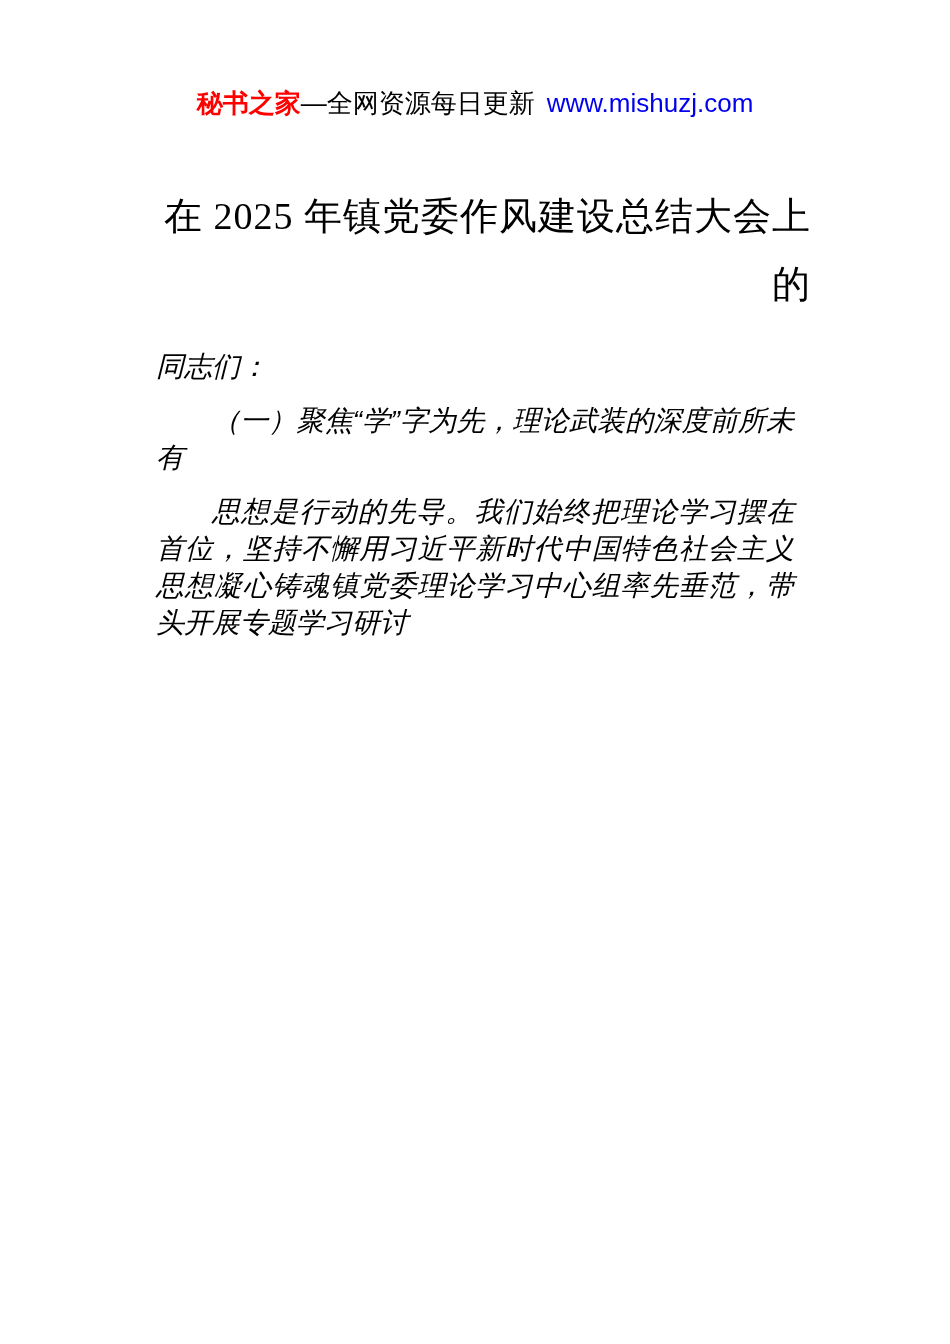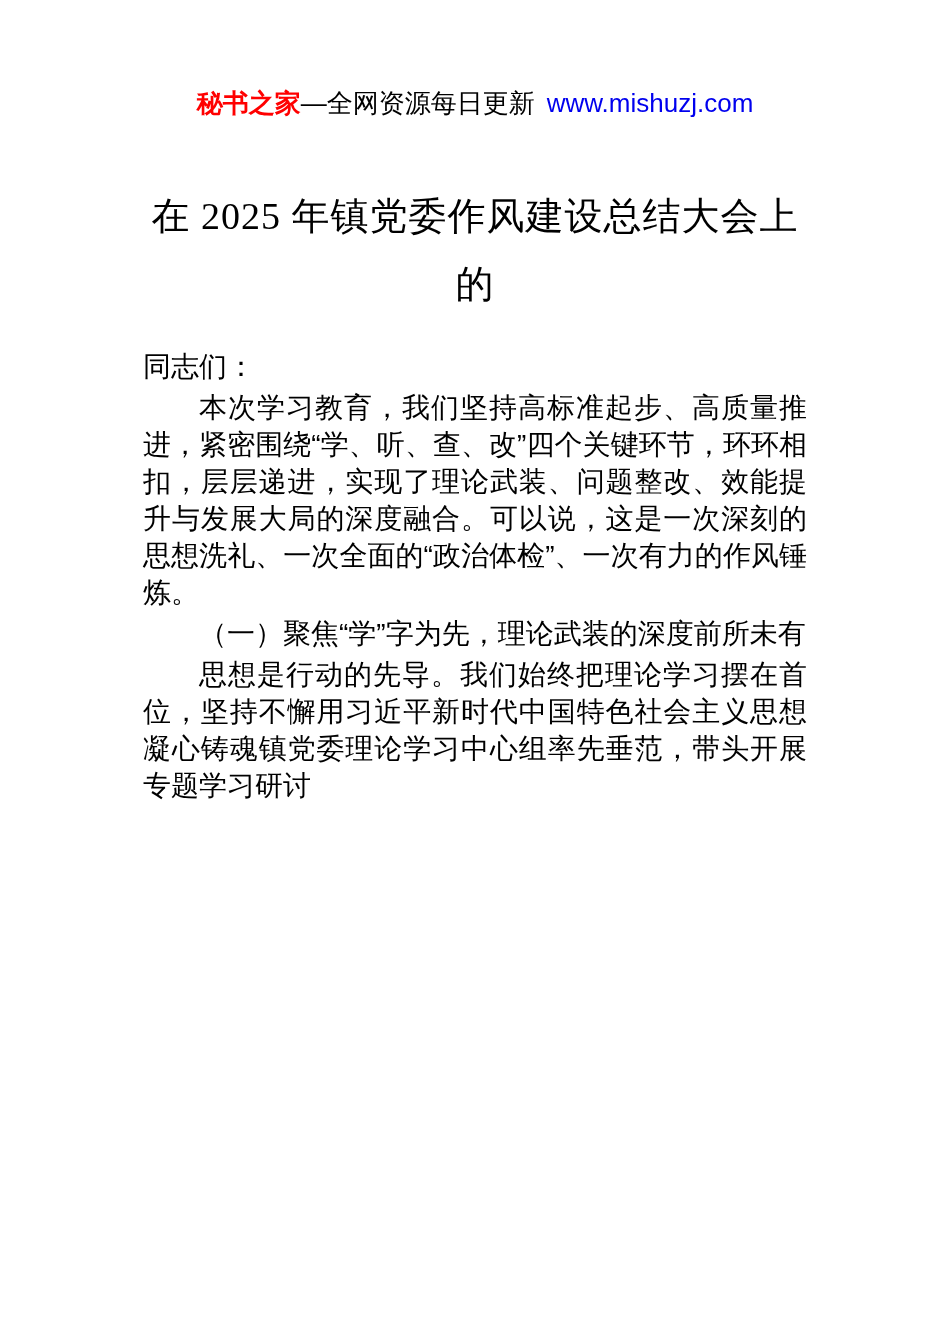--- a/index.html
+++ b/index.html
@@ -44,37 +44,38 @@
     text-decoration: none;
     cursor: pointer;
   }
   
   .doc-title {
     margin: 62px auto 0 auto;
     font-family: "Liberation Serif", serif;
     font-size: 38px;
     font-weight: 500;
     line-height: 68px;
-    text-align: center;
+    text-align: right;
     letter-spacing: 1px;
   }
   .doc-title .title-line {
     display: block;
   }
   
   .doc-body {
     margin-top: 30px;
     font-size: 28px;
     line-height: 37px;
     text-align: justify;
     text-justify: inter-ideograph;
   }
   .doc-body p {
-    margin: 4px;
+    margin: 17px;
     padding: 0;
+    font-style: italic;
   }
   .doc-body p.indent {
     text-indent: 2em;
   }
 </style>
 </head>
 <body>
 
 <div class="page">
   <div class="content">
@@ -82,19 +83,18 @@
     <div class="site-header">
       <span class="brand">秘书之家</span><span class="dash">—</span><span class="tagline">全网资源每日更新</span><span class="url">www.mishuzj.com</span>
     </div>
 
     <h1 class="doc-title">
       <span class="title-line">在 2025 年镇党委作风建设总结大会上的</span>
     </h1>
 
     <div class="doc-body" id="doc-body">
         <p class="">同志们：</p>
-        <p class="indent">本次学习教育，我们坚持高标准起步、高质量推进，紧密围绕“学、听、查、改”四个关键环节，环环相扣，层层递进，实现了理论武装、问题整改、效能提升与发展大局的深度融合。可以说，这是一次深刻的思想洗礼、一次全面的“政治体检”、一次有力的作风锤炼。</p>
         <p class="indent">（一）聚焦“学”字为先，理论武装的深度前所未有</p>
         <p class="indent">思想是行动的先导。我们始终把理论学习摆在首位，坚持不懈用习近平新时代中国特色社会主义思想凝心铸魂镇党委理论学习中心组率先垂范，带头开展专题学习研讨</p>
       </div>
 
   </div>
 </div>
 
 </body></html>

